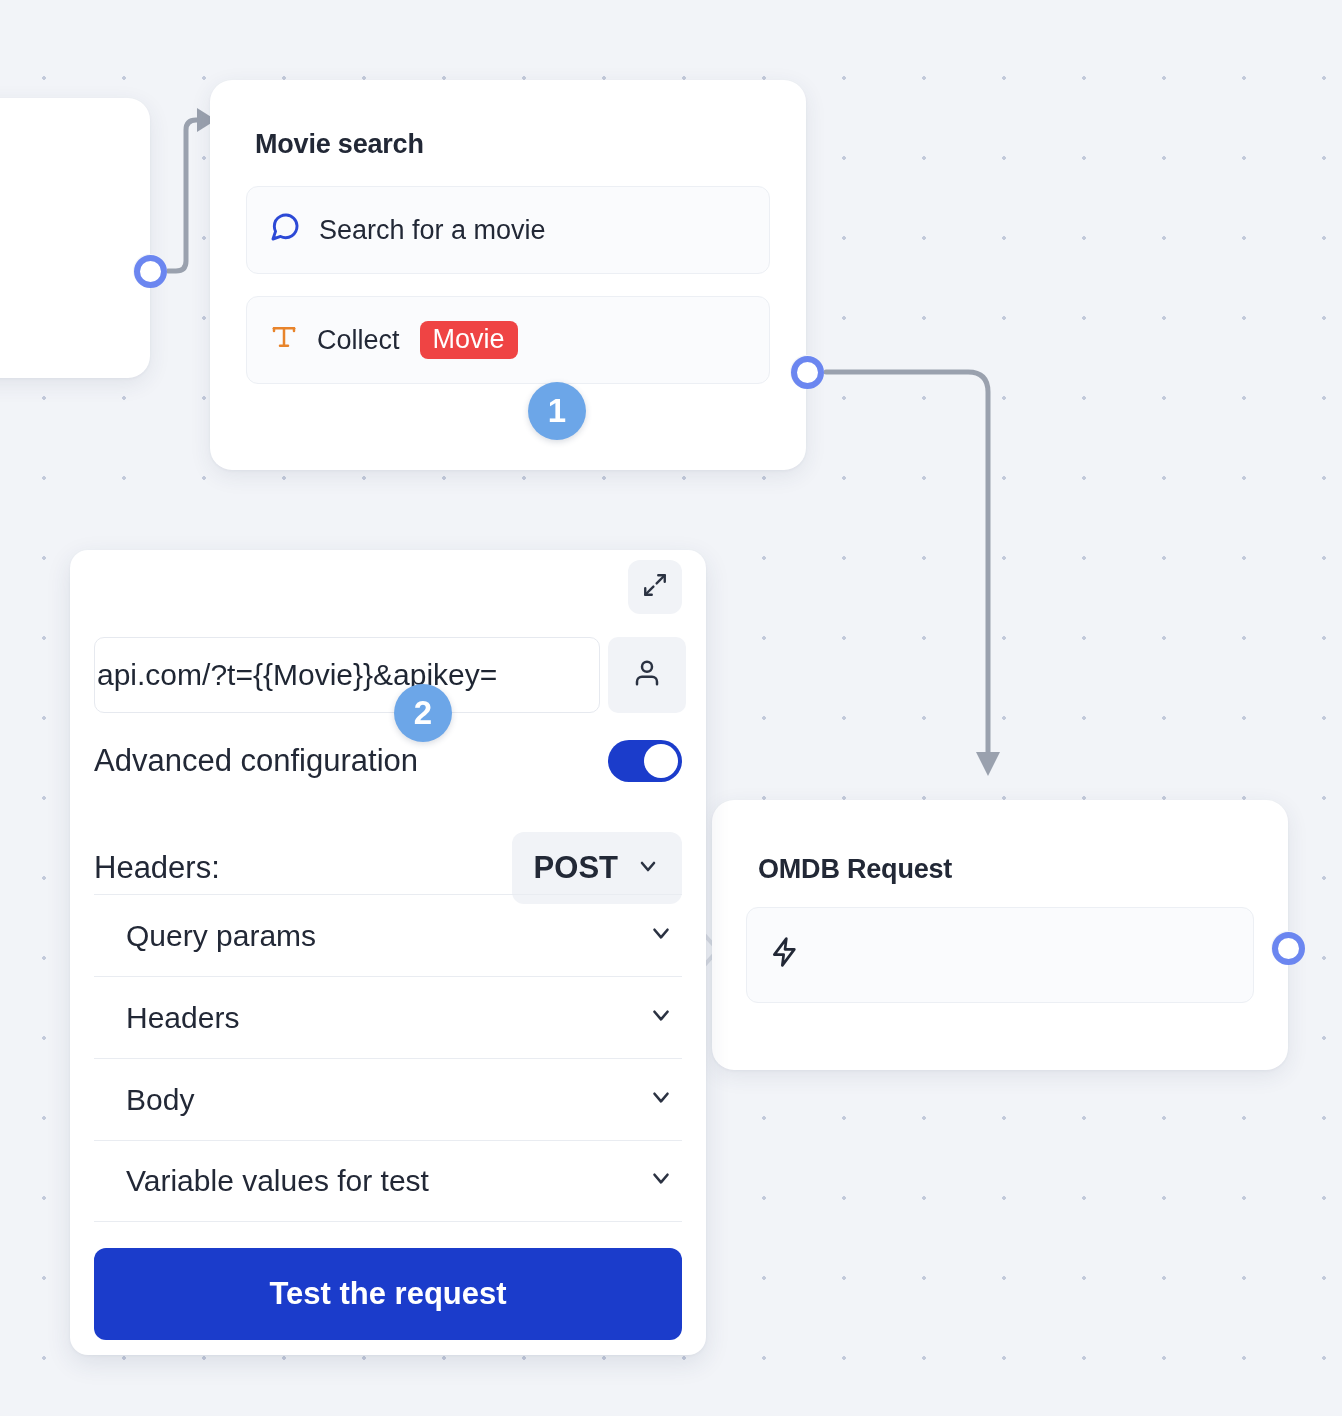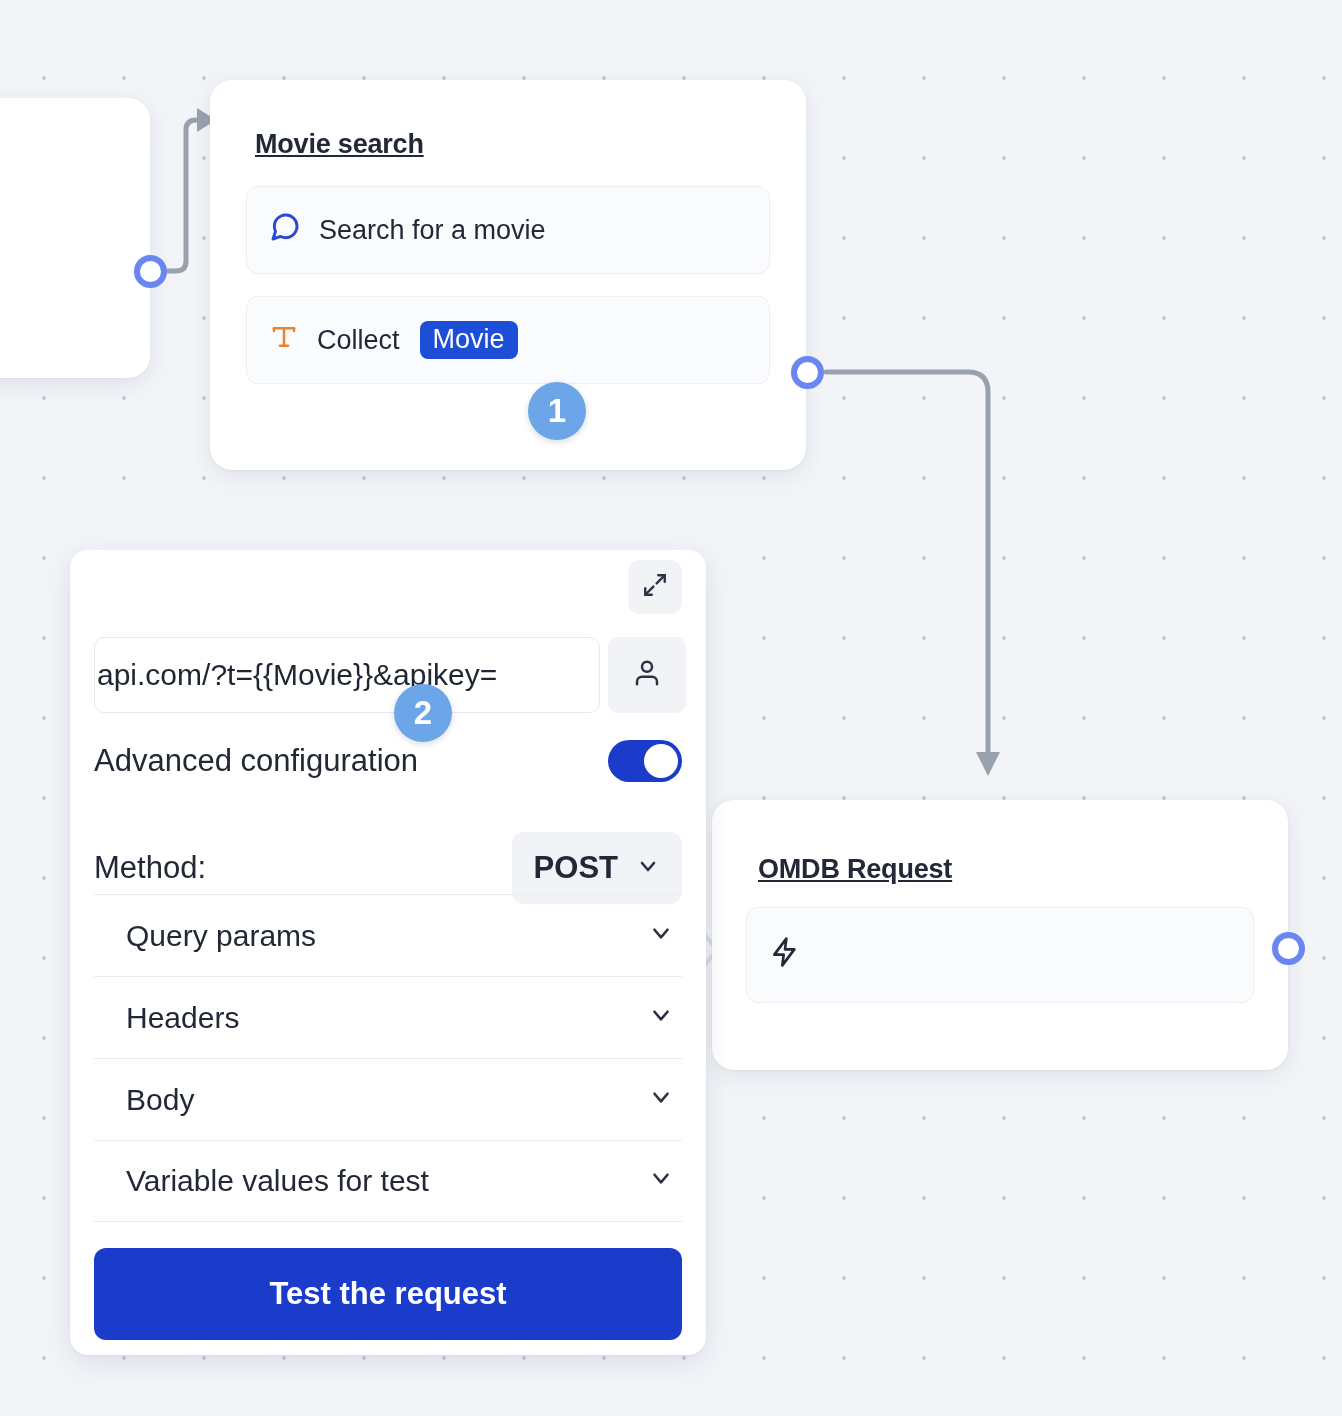--- a/index.html
+++ b/index.html
@@ -30,21 +30,20 @@
     background: #ffffff;
     border-radius: 22px;
     box-shadow: 0 6px 22px rgba(40, 54, 90, 0.09), 0 1px 3px rgba(40,54,90,0.05);
   }
 
   .node-title {
     font-size: 27px;
     font-weight: 700;
     color: #222836;
     letter-spacing: -0.2px;
-    text-decoration: underline;
   }
 
   .node-row {
     display: flex;
     align-items: center;
     gap: 18px;
     background: #fafbfd;
     border: 1px solid #eceff4;
     border-radius: 12px;
     padding: 0 22px;
@@ -70,21 +69,21 @@
     top: 80px;
     width: 596px;
     height: 390px;
     padding: 34px 36px;
   }
   #movie-search-card .node-title { margin: 15px 0 26px 9px; }
   #movie-search-card .node-row { margin-bottom: 22px; }
 
   .tag-chip {
     display: inline-block;
-    background: #1d4ed8;
+    background: #ef4444;
     color: #ffffff;
     border-radius: 8px;
     padding: 4px 13px 6px;
     font-size: 27px;
     line-height: 1.05;
     margin-left: 2px;
   }
 
   
   #omdb-card {
@@ -389,21 +388,21 @@
     </div>
 
     <div class="adv-row">
       <span class="adv-label">Advanced configuration</span>
       <div class="toggle">
         <div class="knob"></div>
       </div>
     </div>
 
     <div class="method-row">
-      <span class="method-label">Method:</span>
+      <span class="method-label">Headers:</span>
       <div class="method-select">
         <span>POST</span>
         <span>
           <svg width="24" height="24" viewBox="0 0 24 24" fill="none" stroke="#2b3242" stroke-width="2.6" stroke-linecap="round" stroke-linejoin="round">
             <polyline points="6 9 12 16 18 9"></polyline>
           </svg>
         </span>
       </div>
     </div>
 

